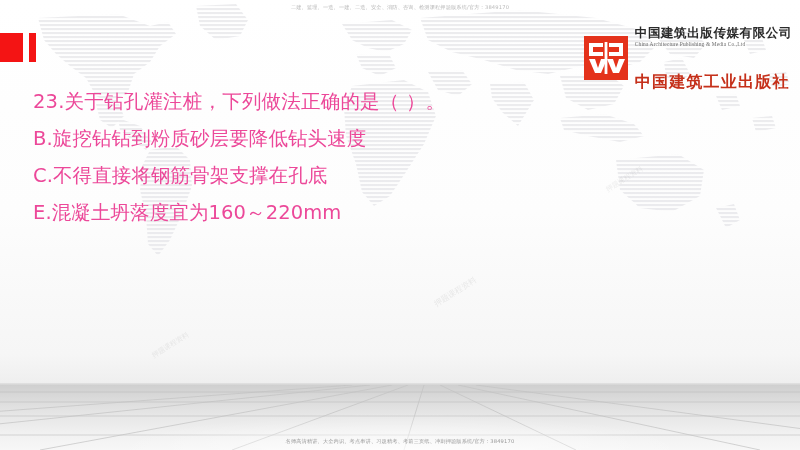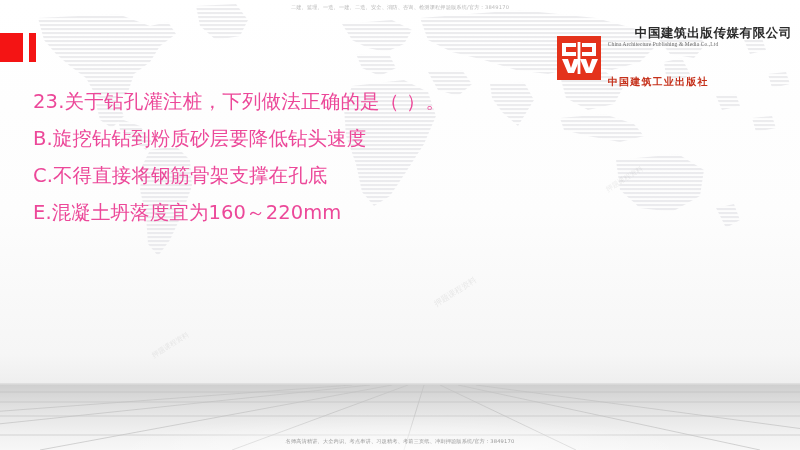--- a/index.html
+++ b/index.html
@@ -129,32 +129,31 @@
     gap: 0px;
   }
   .logo-cn1 {
     font-size: 12.5px;
     line-height: 14px;
     color: #2a2a2a;
     letter-spacing: 0.6px;
     white-space: nowrap;
     font-family: "DejaVu Sans", sans-serif;
     font-weight: 600;
-    margin-left: 27px;
   }
   .logo-en {
     font-size: 5.4px;
     line-height: 8px;
     color: #6d6d6d;
     letter-spacing: 0.15px;
     white-space: nowrap;
     font-family: "Liberation Serif", serif;
   }
   .logo-cn2 {
-    font-size: 10px;
+    font-size: 16px;
     line-height: 17px;
     color: #c5301a;
     letter-spacing: 1.2px;
     white-space: nowrap;
     font-family: "DejaVu Serif", serif;
     font-weight: 700;
     margin-top: 25px;
   }
 
   

